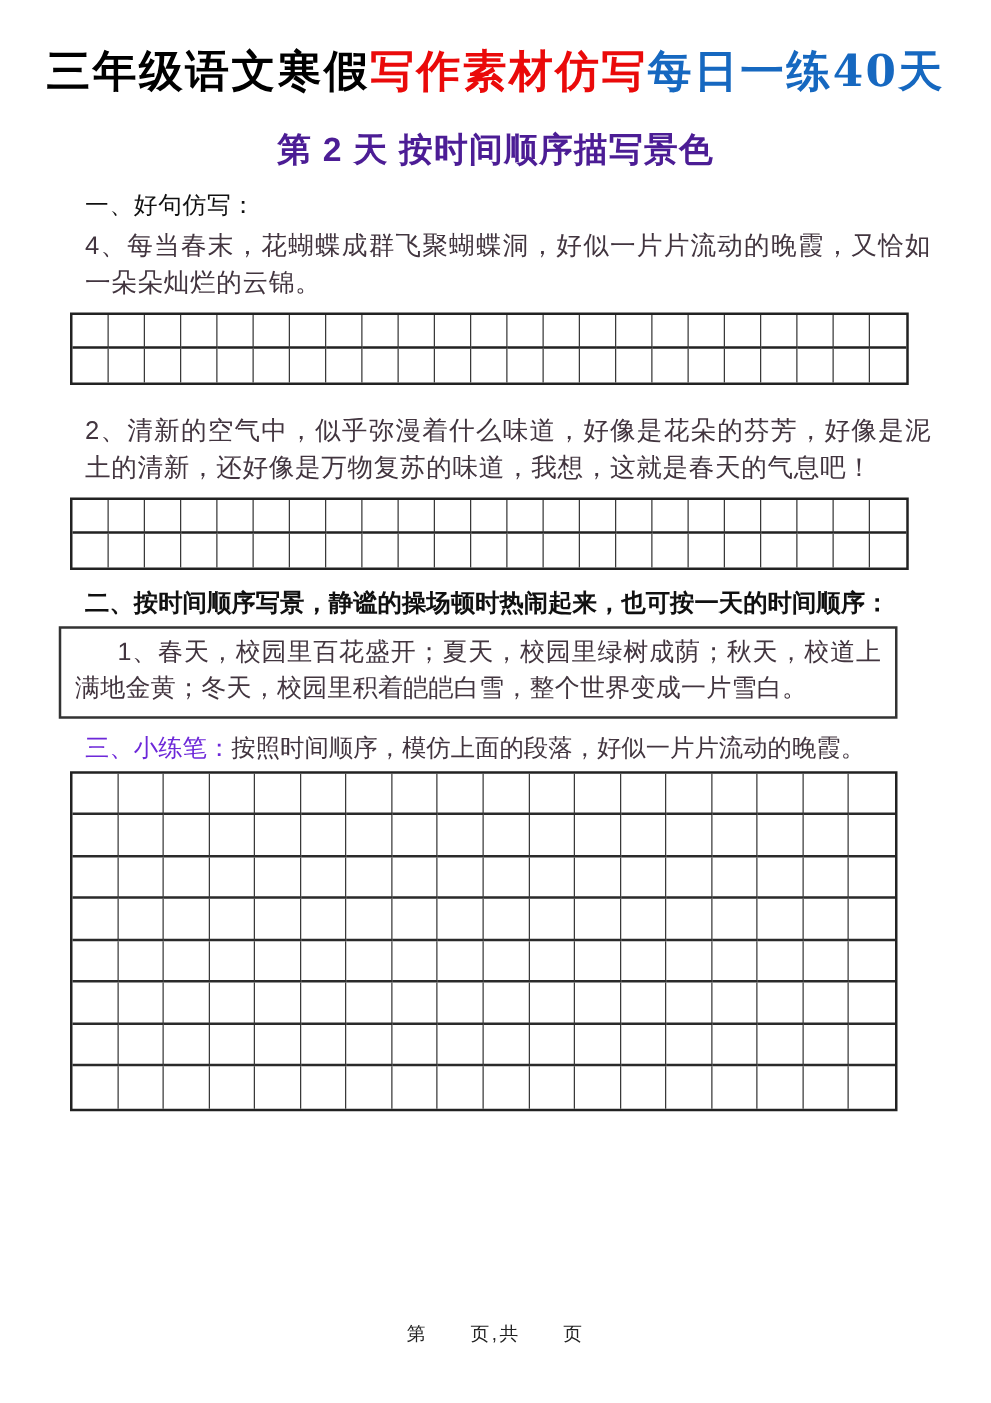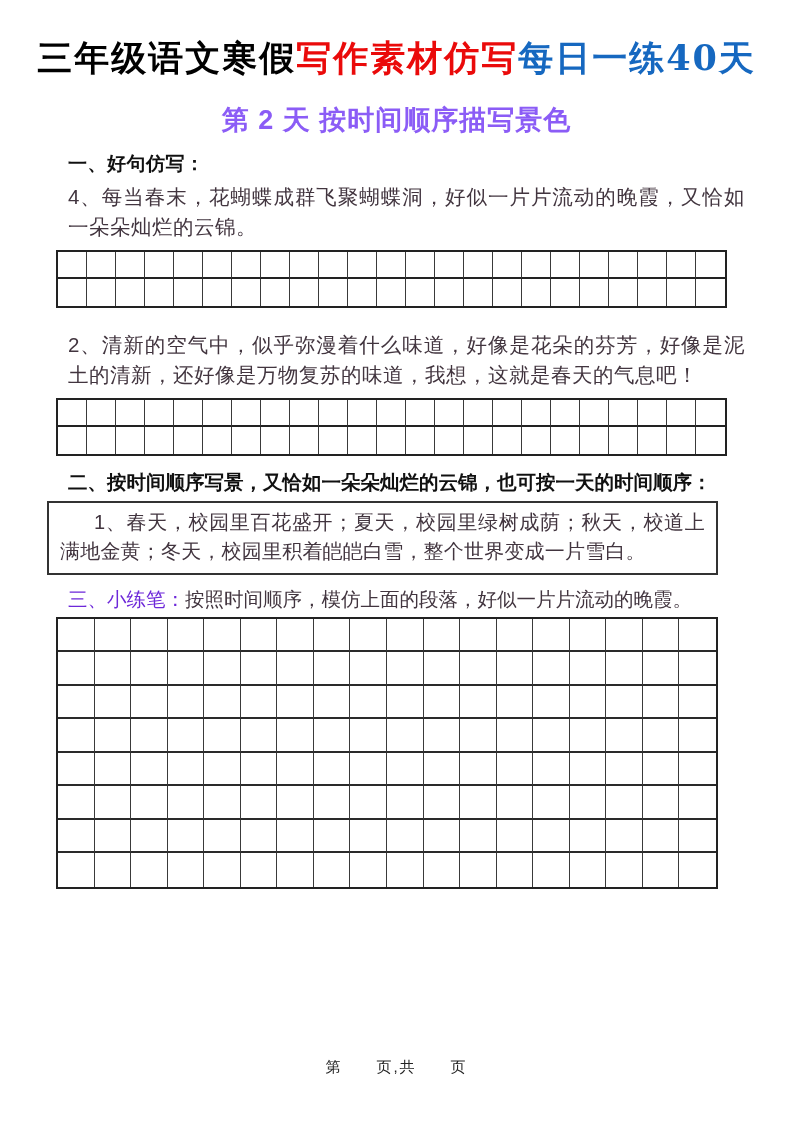--- a/index.html
+++ b/index.html
@@ -8,24 +8,24 @@
     font-family:"Liberation Sans",sans-serif;overflow:hidden;box-sizing:border-box;
   }
   .page *{box-sizing:border-box;}
   .title{
     text-align:center;margin:36px 0 0 0;padding:0 15px;
     font-family:"DejaVu Serif",serif;font-weight:bold;font-size:35px;
     letter-spacing:2px;line-height:1.25;white-space:nowrap;
   }
   .subtitle{
     text-align:center;margin:22px 0 0 0;font-size:27px;font-weight:bold;
-    color:#8b5cf6;letter-spacing:1px;
+    color:#4c1d95;letter-spacing:1px;
   }
   .sec-heading{
-    margin:13px 0 4px 68px;font-size:19px;font-weight:bold;color:#101010;
+    margin:13px 0 4px 68px;font-size:19px;font-weight:normal;color:#101010;
     letter-spacing:0.5px;
   }
   .para{
     margin:5px 48px 8px 68px;font-size:20.5px;line-height:30px;color:#42353f;
     text-align:justify;letter-spacing:0.5px;
   }
   .grid-small{
     margin:3px 0 0 56px;width:671px;border:2px solid #222;display:grid;
   }
   .grid-small .cell{height:27px;border-right:1px solid #3a3a3a;border-bottom:2px solid #222;}
@@ -161,21 +161,21 @@
       <div class="cell" style="border-bottom: none;"></div>
       <div class="cell" style="border-bottom: none;"></div>
       <div class="cell" style="border-bottom: none;"></div>
       <div class="cell" style="border-bottom: none;"></div>
       <div class="cell" style="border-bottom: none;"></div>
       <div class="cell" style="border-bottom: none;"></div>
       <div class="cell" style="border-bottom: none;"></div>
       <div class="cell" style="border-right: none; border-bottom: none;"></div>
     </div>
 
-  <div class="sec2-heading">二、按时间顺序写景，又恰如一朵朵灿烂的云锦，也可按一天的时间顺序：</div>
+  <div class="sec2-heading">二、按时间顺序写景，静谧的操场顿时热闹起来，也可按一天的时间顺序：</div>
 
   <div class="example-box">
     <p class="para-box">1、春天，校园里百花盛开；夏天，校园里绿树成荫；秋天，校道上满地金黄；冬天，校园里积着皑皑白雪，整个世界变成一片雪白。</p>
   </div>
 
   <div class="sec3-line">
     <span class="bold">三、小练笔：</span><span>按照时间顺序，模仿上面的段落，好似一片片流动的晚霞。</span>
   </div>
 
   <div class="grid-large" style="grid-template-columns: repeat(18, 1fr);">

